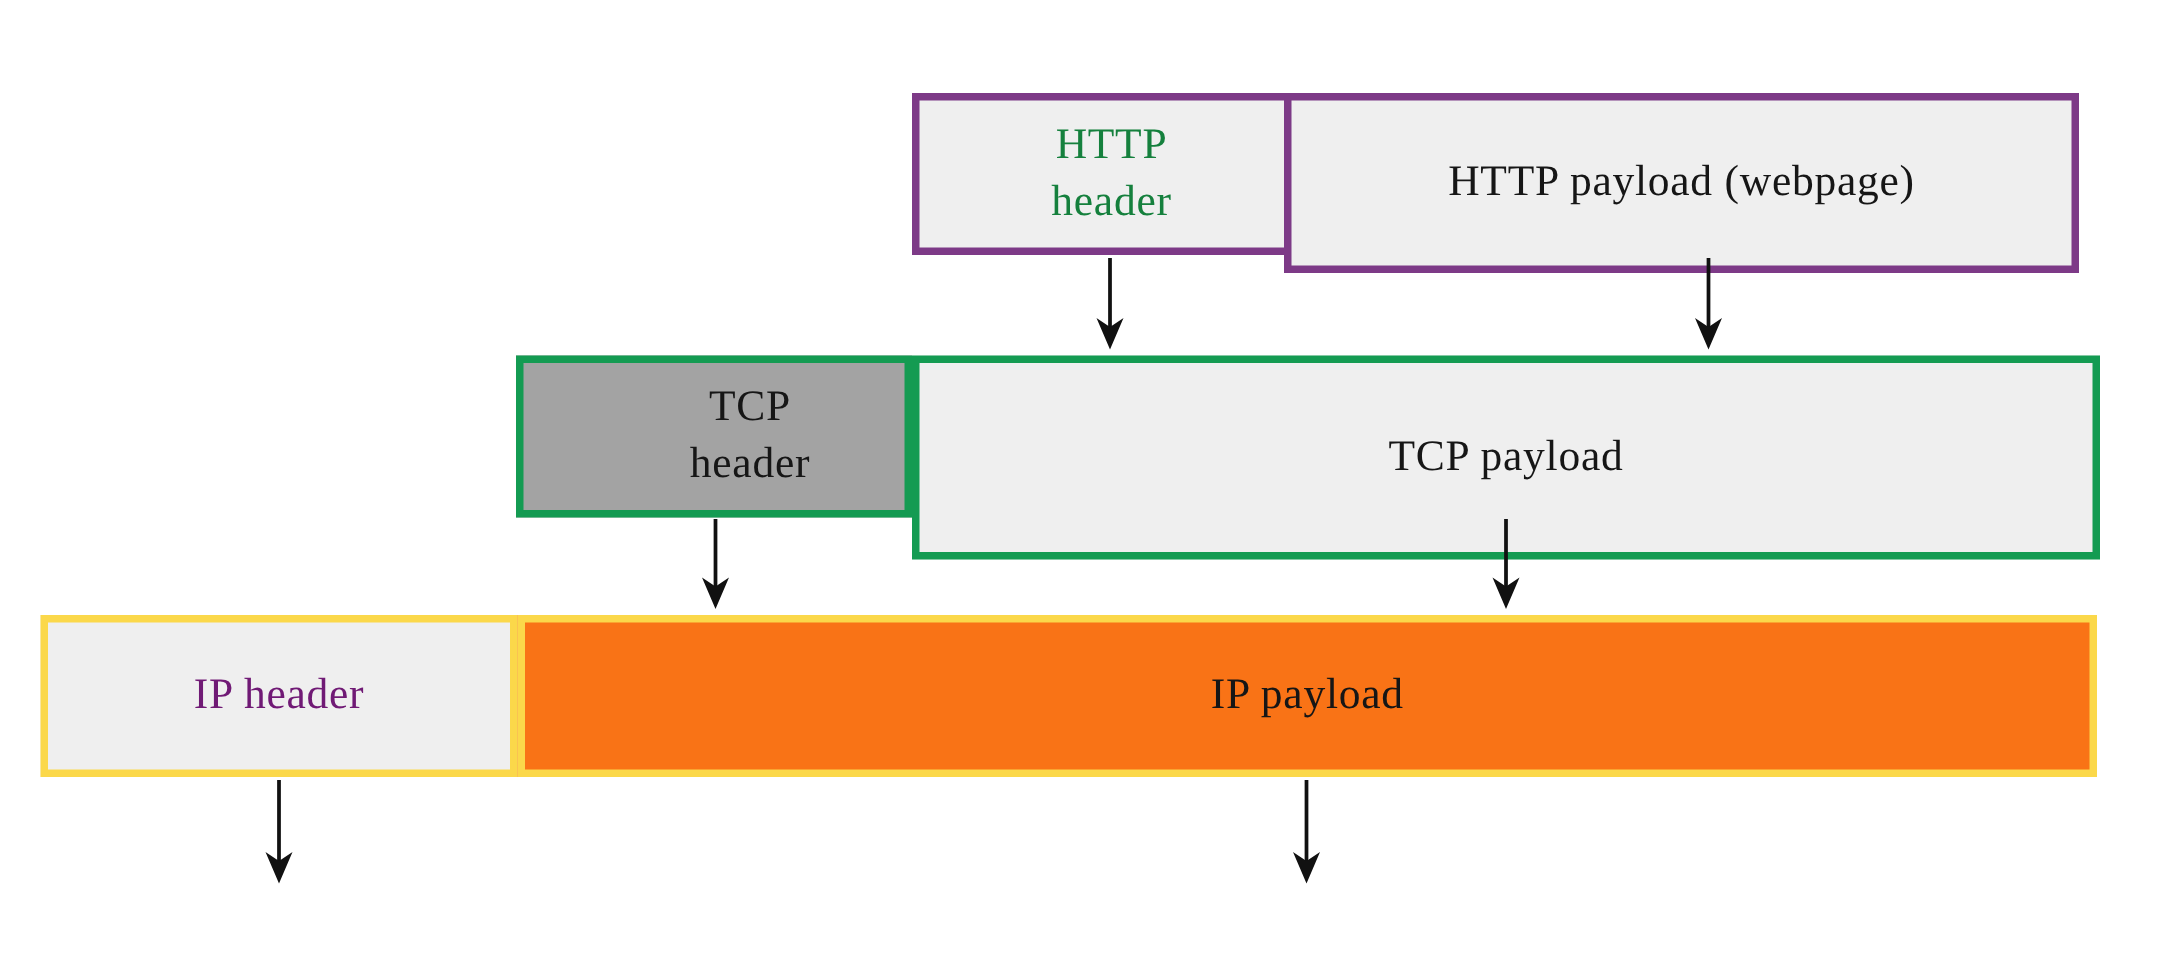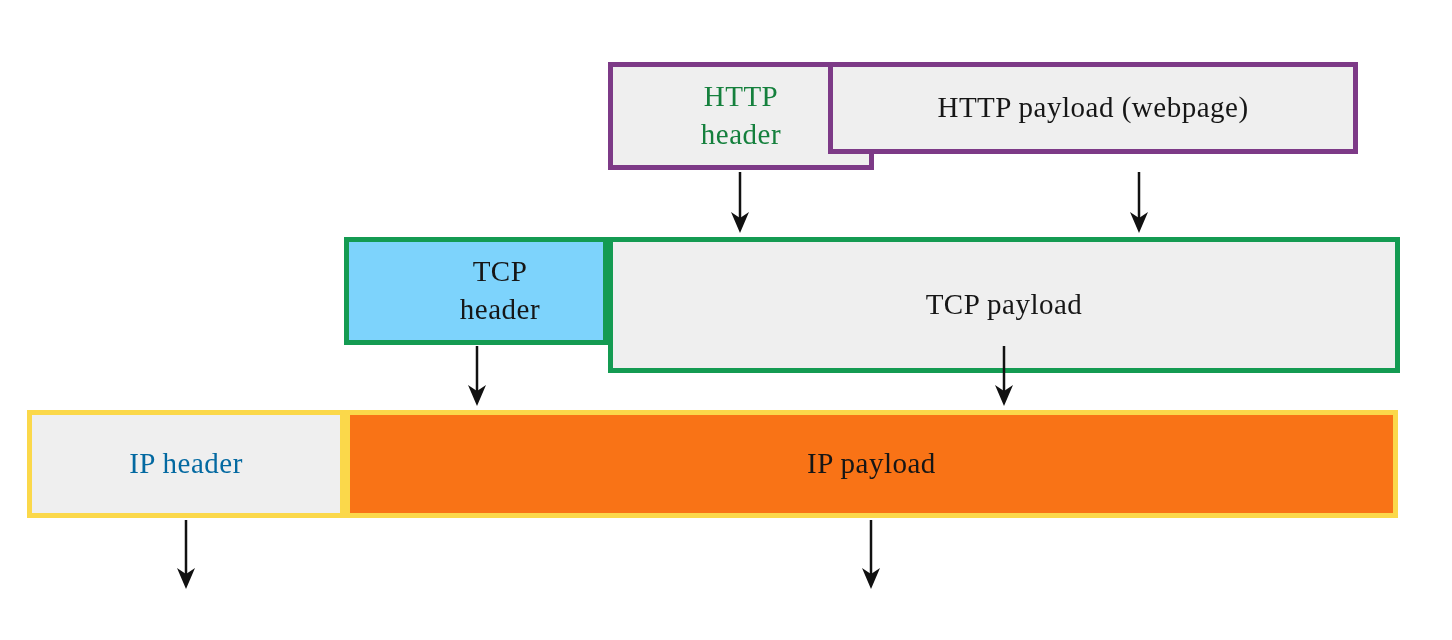--- a/index.html
+++ b/index.html
@@ -27,21 +27,21 @@
   }
   .label {
     font-size: 29px;
     line-height: 1.3;
     color: #161616;
     white-space: pre-line; 
     letter-spacing: 0.5px;
   }
   
   .http-header  { left: 608px; top: 62px;  width: 266px;  height: 108px; }
-  .http-payload { left: 828px; top: 62px;  width: 530px;  height: 92px; }
+  .http-payload { left: 856px; top: 62px;  width: 530px;  height: 120px; }
   .tcp-header   { left: 344px; top: 237px; width: 264px;  height: 108px; }
   .tcp-payload  { left: 608px; top: 237px; width: 792px;  height: 136px; }
   .ip-header    { left: 27px;  top: 410px; width: 318px;  height: 108px; }
   .ip-payload   { left: 345px; top: 410px; width: 1053px; height: 108px; }
 
   .arrows-layer {
     position: absolute;
     left: 0; top: 0;
     width: 1452px;
     height: 640px;
@@ -62,30 +62,30 @@
 <div class="canvas">
 
   <div class="box http-header" style="border-color: rgb(125, 58, 135); background-color: rgb(239, 239, 239);">
     <span class="label" style="color: #15803d;">HTTP
 header</span>
   </div>
   <div class="box http-payload" style="border-color: rgb(125, 58, 135); background-color: rgb(239, 239, 239);">
     <span class="label" style="color: rgb(22, 22, 22);">HTTP payload (webpage)</span>
   </div>
 
-  <div class="box tcp-header" style="border-color: rgb(20, 155, 82); background-color: #7dd3fc; padding-left: 48px;">
+  <div class="box tcp-header" style="border-color: rgb(20, 155, 82); background-color: #a3a3a3; padding-left: 48px;">
     <span class="label" style="color: rgb(22, 22, 22);">TCP
 header</span>
   </div>
   <div class="box tcp-payload" style="border-color: rgb(20, 155, 82); background-color: rgb(239, 239, 239);">
     <span class="label" style="color: rgb(22, 22, 22);">TCP payload</span>
   </div>
 
   <div class="box ip-header" style="border-color: rgb(251, 216, 74); background-color: rgb(239, 239, 239);">
-    <span class="label" style="color: #0369a1;">IP header</span>
+    <span class="label" style="color: #701a75;">IP header</span>
   </div>
   <div class="box ip-payload" style="border-color: rgb(251, 216, 74); background-color: #f97316;">
     <span class="label" style="color: rgb(22, 22, 22);">IP payload</span>
   </div>
 
   <svg class="arrows-layer" viewBox="0 0 1452 640" style="color: rgb(17, 17, 17);">
     <g class="arrow">
       <line x1="740" y1="172" x2="740" y2="219"></line>
       <polygon points="740,233 731,212 740,218 749,212"></polygon>
     </g>

